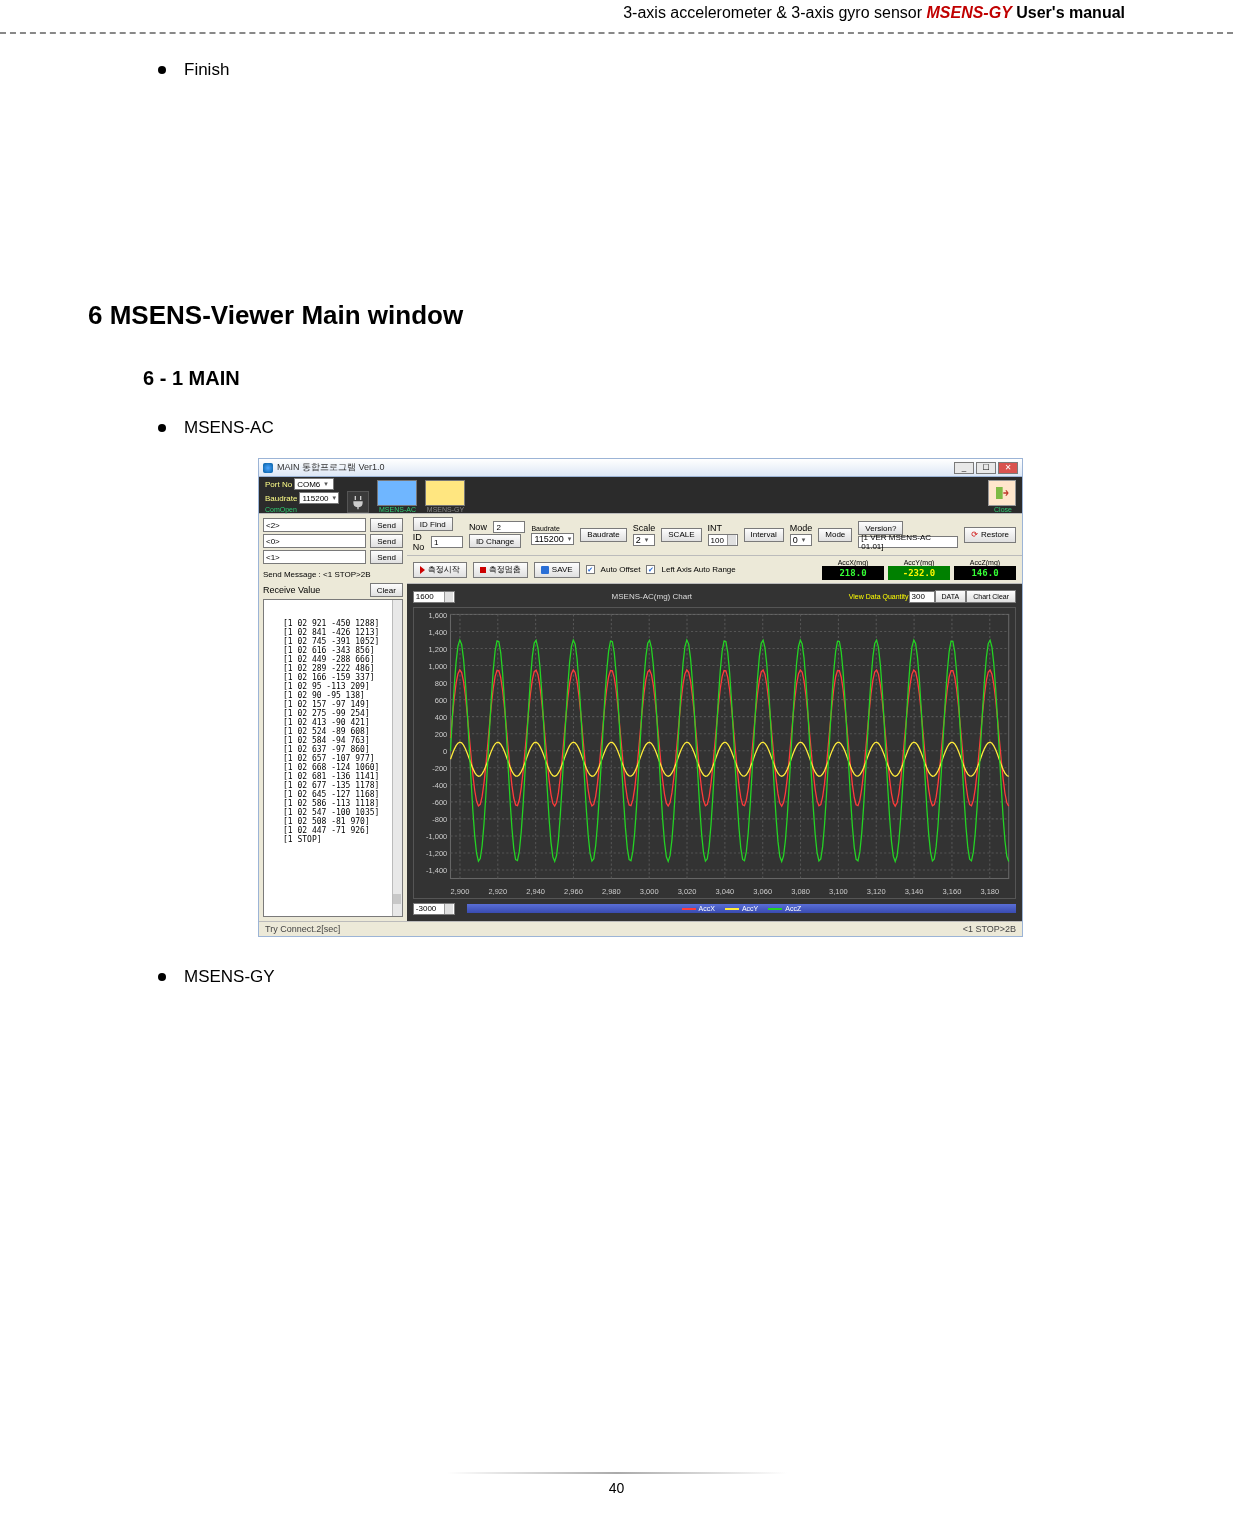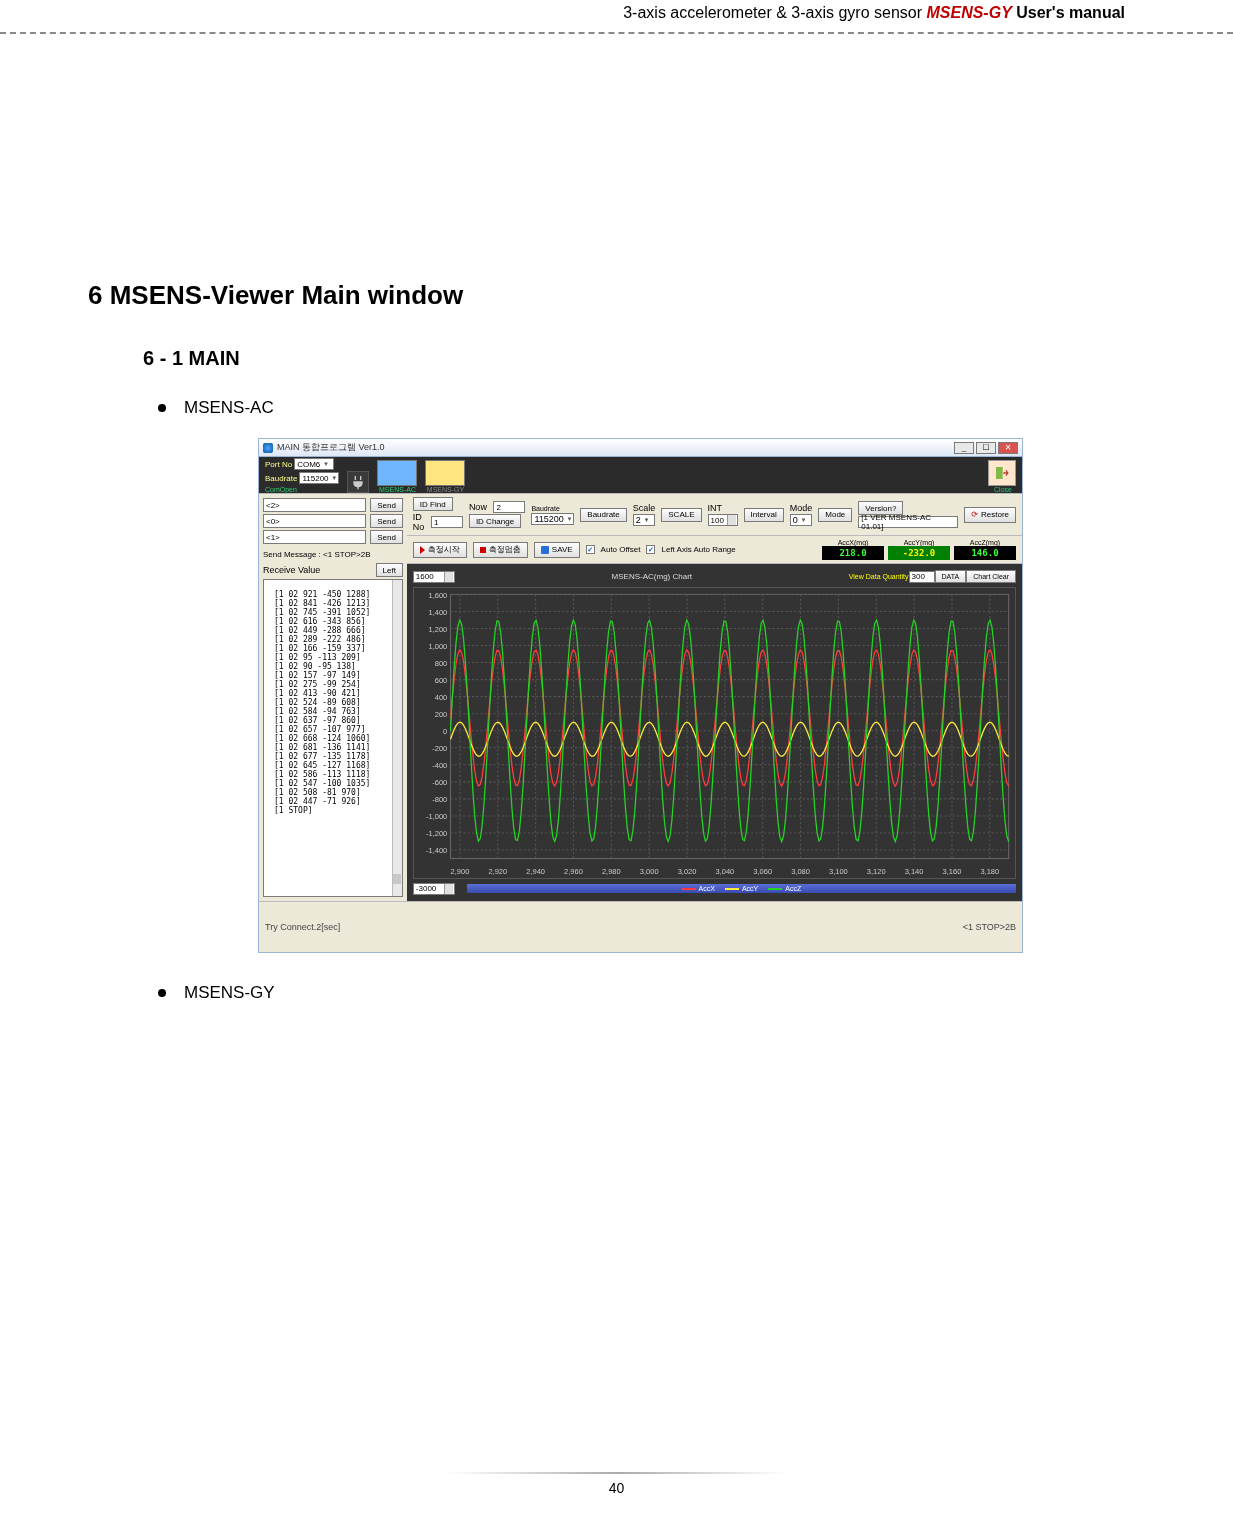--- a/index.html
+++ b/index.html
@@ -141,21 +141,21 @@
     font-size: 8px;
     display: flex; align-items: center;
   }
   .send-msg { font-size: 8px; padding: 2px 4px; }
   .recv-header { display: flex; justify-content: space-between; align-items: center; padding: 2px 4px; }
   .recv-box {
     margin: 0 4px 4px 4px;
     flex: 1;
     border: 1px solid #7a7a7a; background: #fff;
     font-family: monospace; font-size: 8px;
-    padding: 10px;
+    padding: 19px;
     overflow: hidden;
     position: relative;
   }
   .recv-box .scrollbar {
     position: absolute; right: 0; top: 0; bottom: 0; width: 10px;
     background: #e8e8e8; border-left: 1px solid #bbb;
   }
   .recv-box .scroll-thumb { position: absolute; right: 1px; bottom: 12px; width: 8px; height: 10px; background: #c8c8c8; }
 
   .right-col { flex: 1; display: flex; flex-direction: column; border-radius: 10px; }
@@ -217,21 +217,21 @@
   .legend-row {
     display:flex;justify-content:center;
     background: linear-gradient(#596ed6,#394bb0);
     color:#fff; padding:1px 0;
     font-size:7px;
     gap: 10px;
   }
   .lg-line { display: inline-block; width: 14px; height: 2px; vertical-align: middle; margin-right: 3px; }
   .status-bar {
     display: flex; justify-content: space-between;
-    padding: 20px 6px; border-top: 1px solid #bbb;
+    padding: 2px 6px; border-top: 1px solid #bbb;
     font-size: 9px; color: #444;
     background: #ece9d8;
   }
 
   .page-footer {
     position: absolute;
     bottom: 38px;
     left: 0; width: 1233px;
     text-align: center;
   }
@@ -246,20 +246,24 @@
 <body>
 
 <div class="page-header">
   <span class="part1">3-axis accelerometer &amp; 3-axis gyro sensor </span>
   <span class="part2">MSENS-GY</span>
   <span class="part3">  User's manual</span>
 </div>
 <div class="dashed-line"></div>
 
 <div class="content">
+  <div class="bullet-row">
+    <span class="bullet"></span>
+    <span class="bullet-text">Finish</span>
+  </div>
 
   <div class="section-title">6  MSENS-Viewer Main window</div>
   <div class="subsection-title">6 - 1 MAIN</div>
 
   <div class="bullet-row">
     <span class="bullet"></span>
     <span class="bullet-text">MSENS-AC</span>
   </div>
 
   <div class="screenshot-wrapper">
@@ -339,21 +343,21 @@
             <div class="cmd-row">
               <div class="cmd-input">
                   <span>&lt;1&gt;</span>
                 </div>
               <div class="small-btn">Send</div>
             </div>
           </div>
           <div class="send-msg">Send Message : &lt;1  STOP&gt;2B</div>
           <div class="recv-header">
             <span>Receive Value</span>
-            <div class="small-btn">Left</div>
+            <div class="small-btn">Clear</div>
           </div>
           <div class="recv-box">
             <div id="recv-lines">
                 <div>[1 02 921 -450 1288]</div>
                 <div>[1 02 841 -426 1213]</div>
                 <div>[1 02 745 -391 1052]</div>
                 <div>[1 02 616 -343 856]</div>
                 <div>[1 02 449 -288 666]</div>
                 <div>[1 02 289 -222 486]</div>
                 <div>[1 02 166 -159 337]</div>

